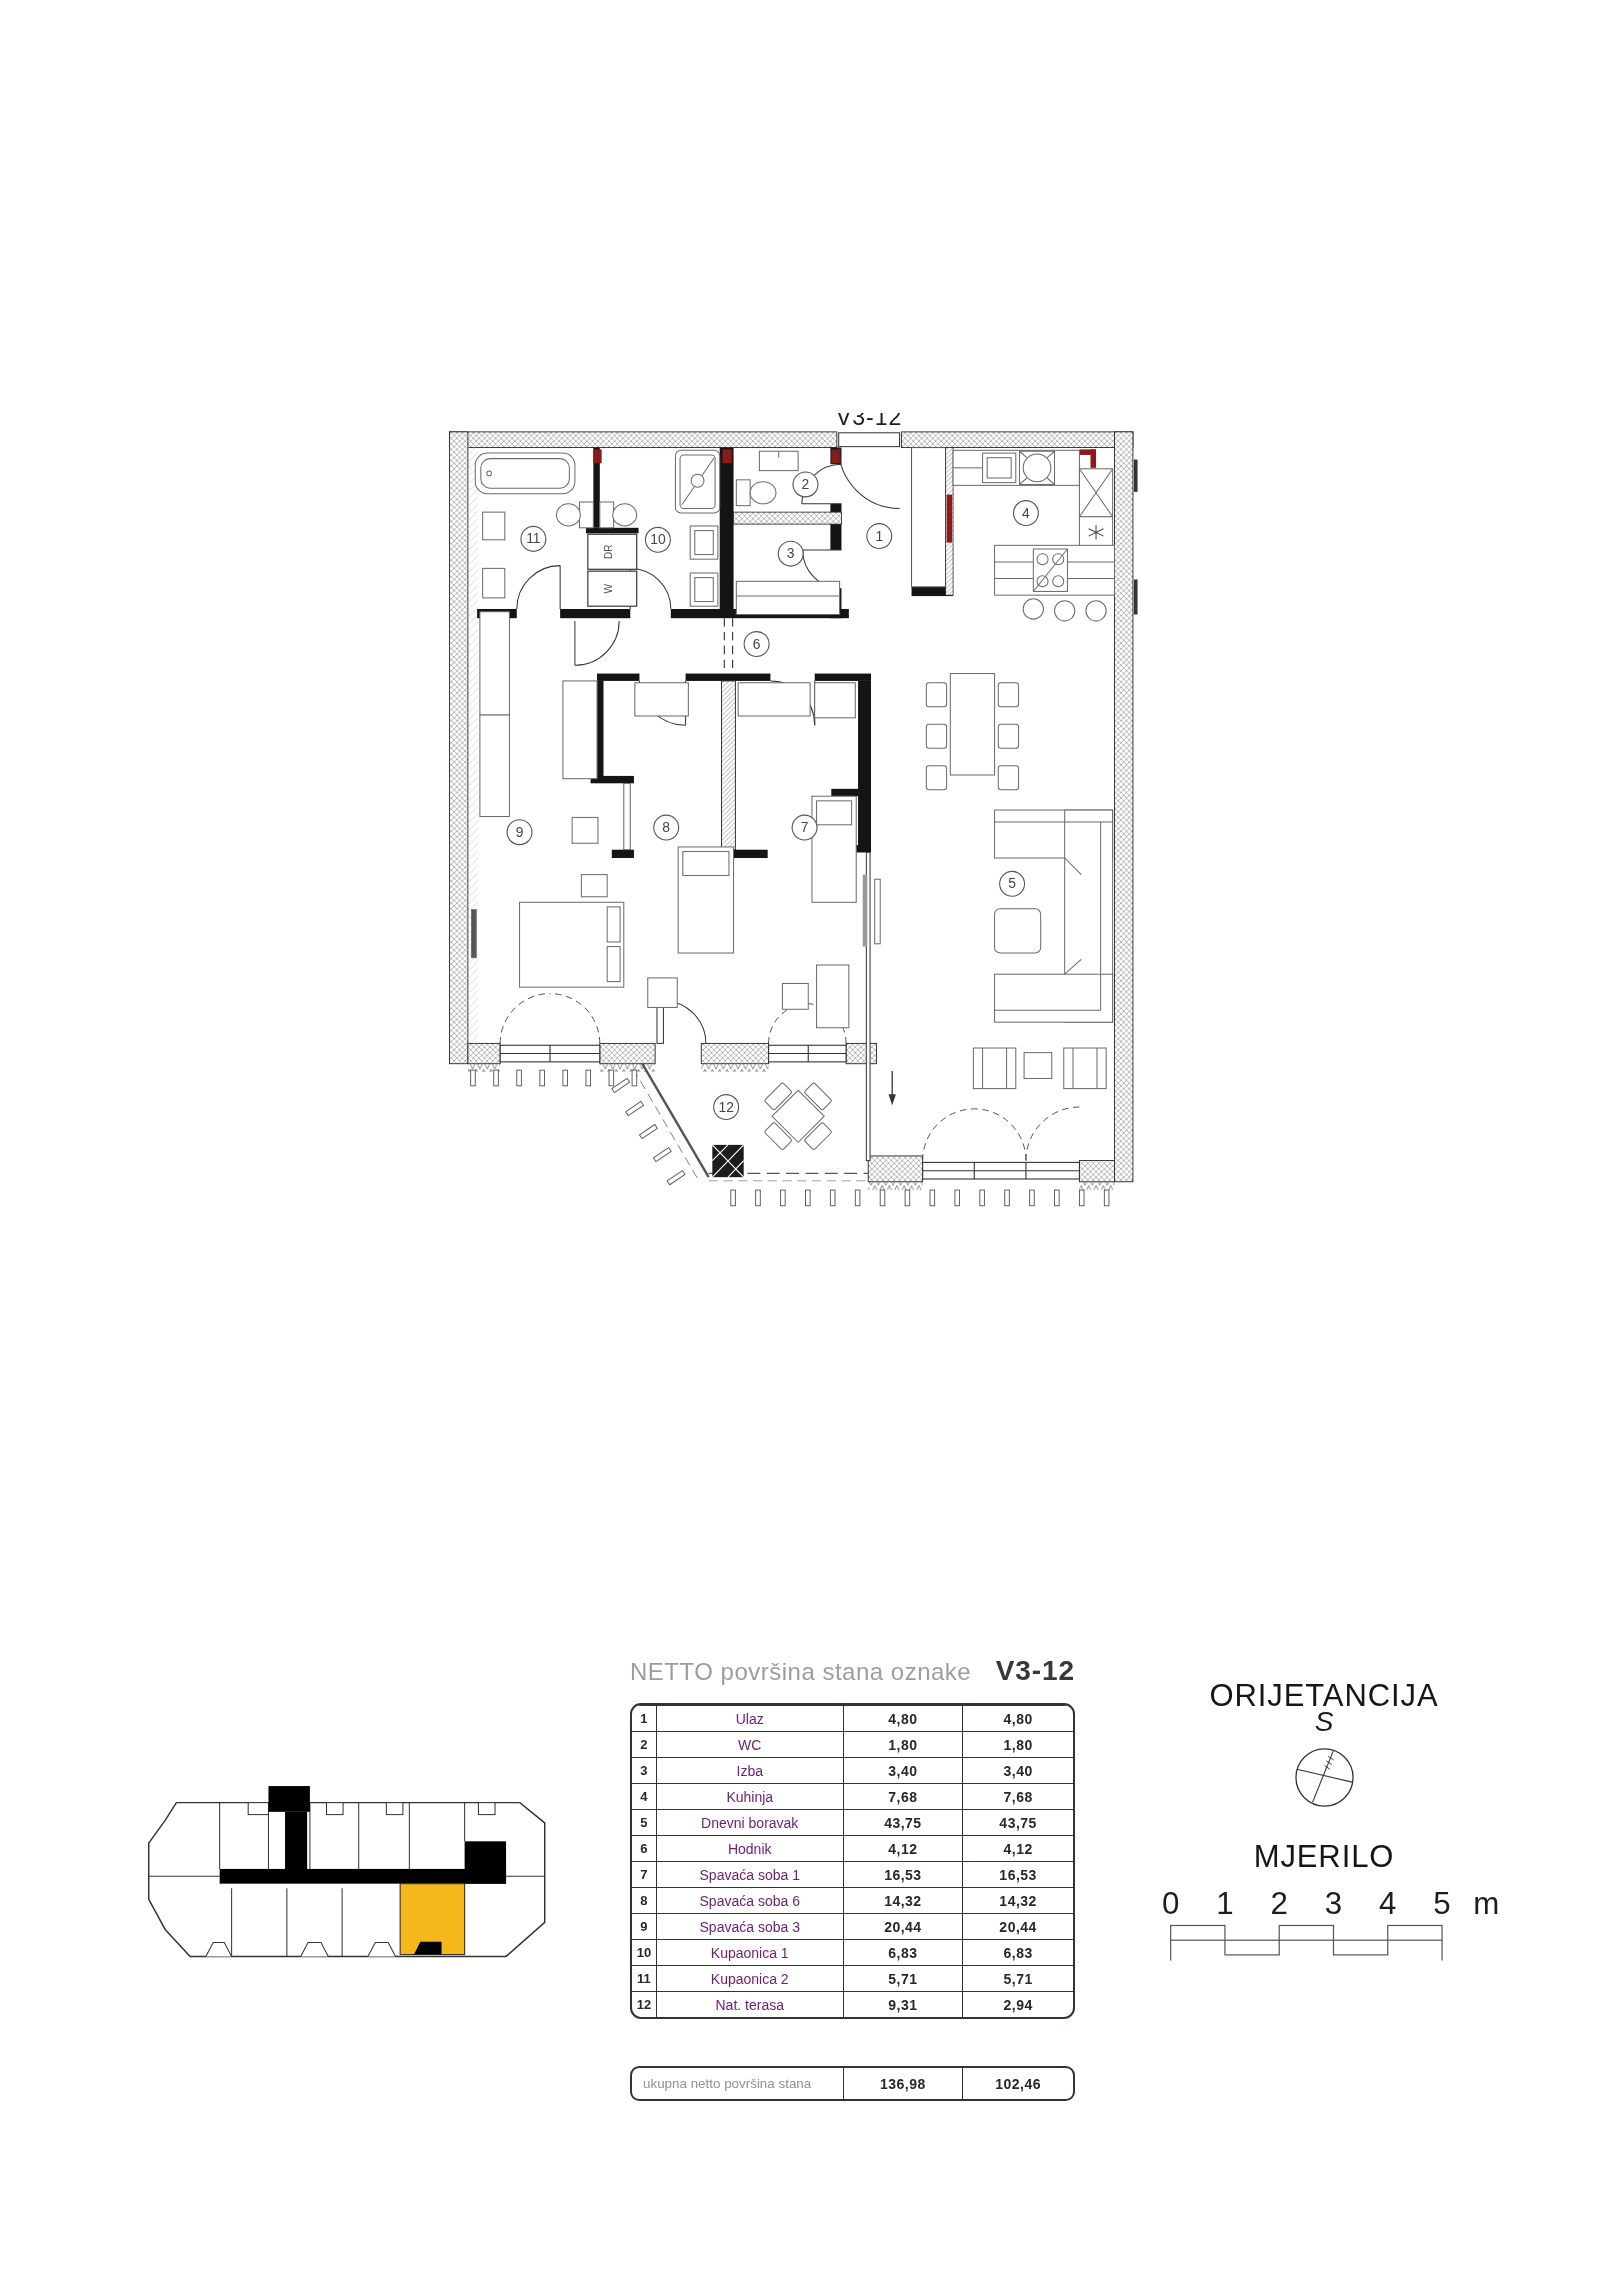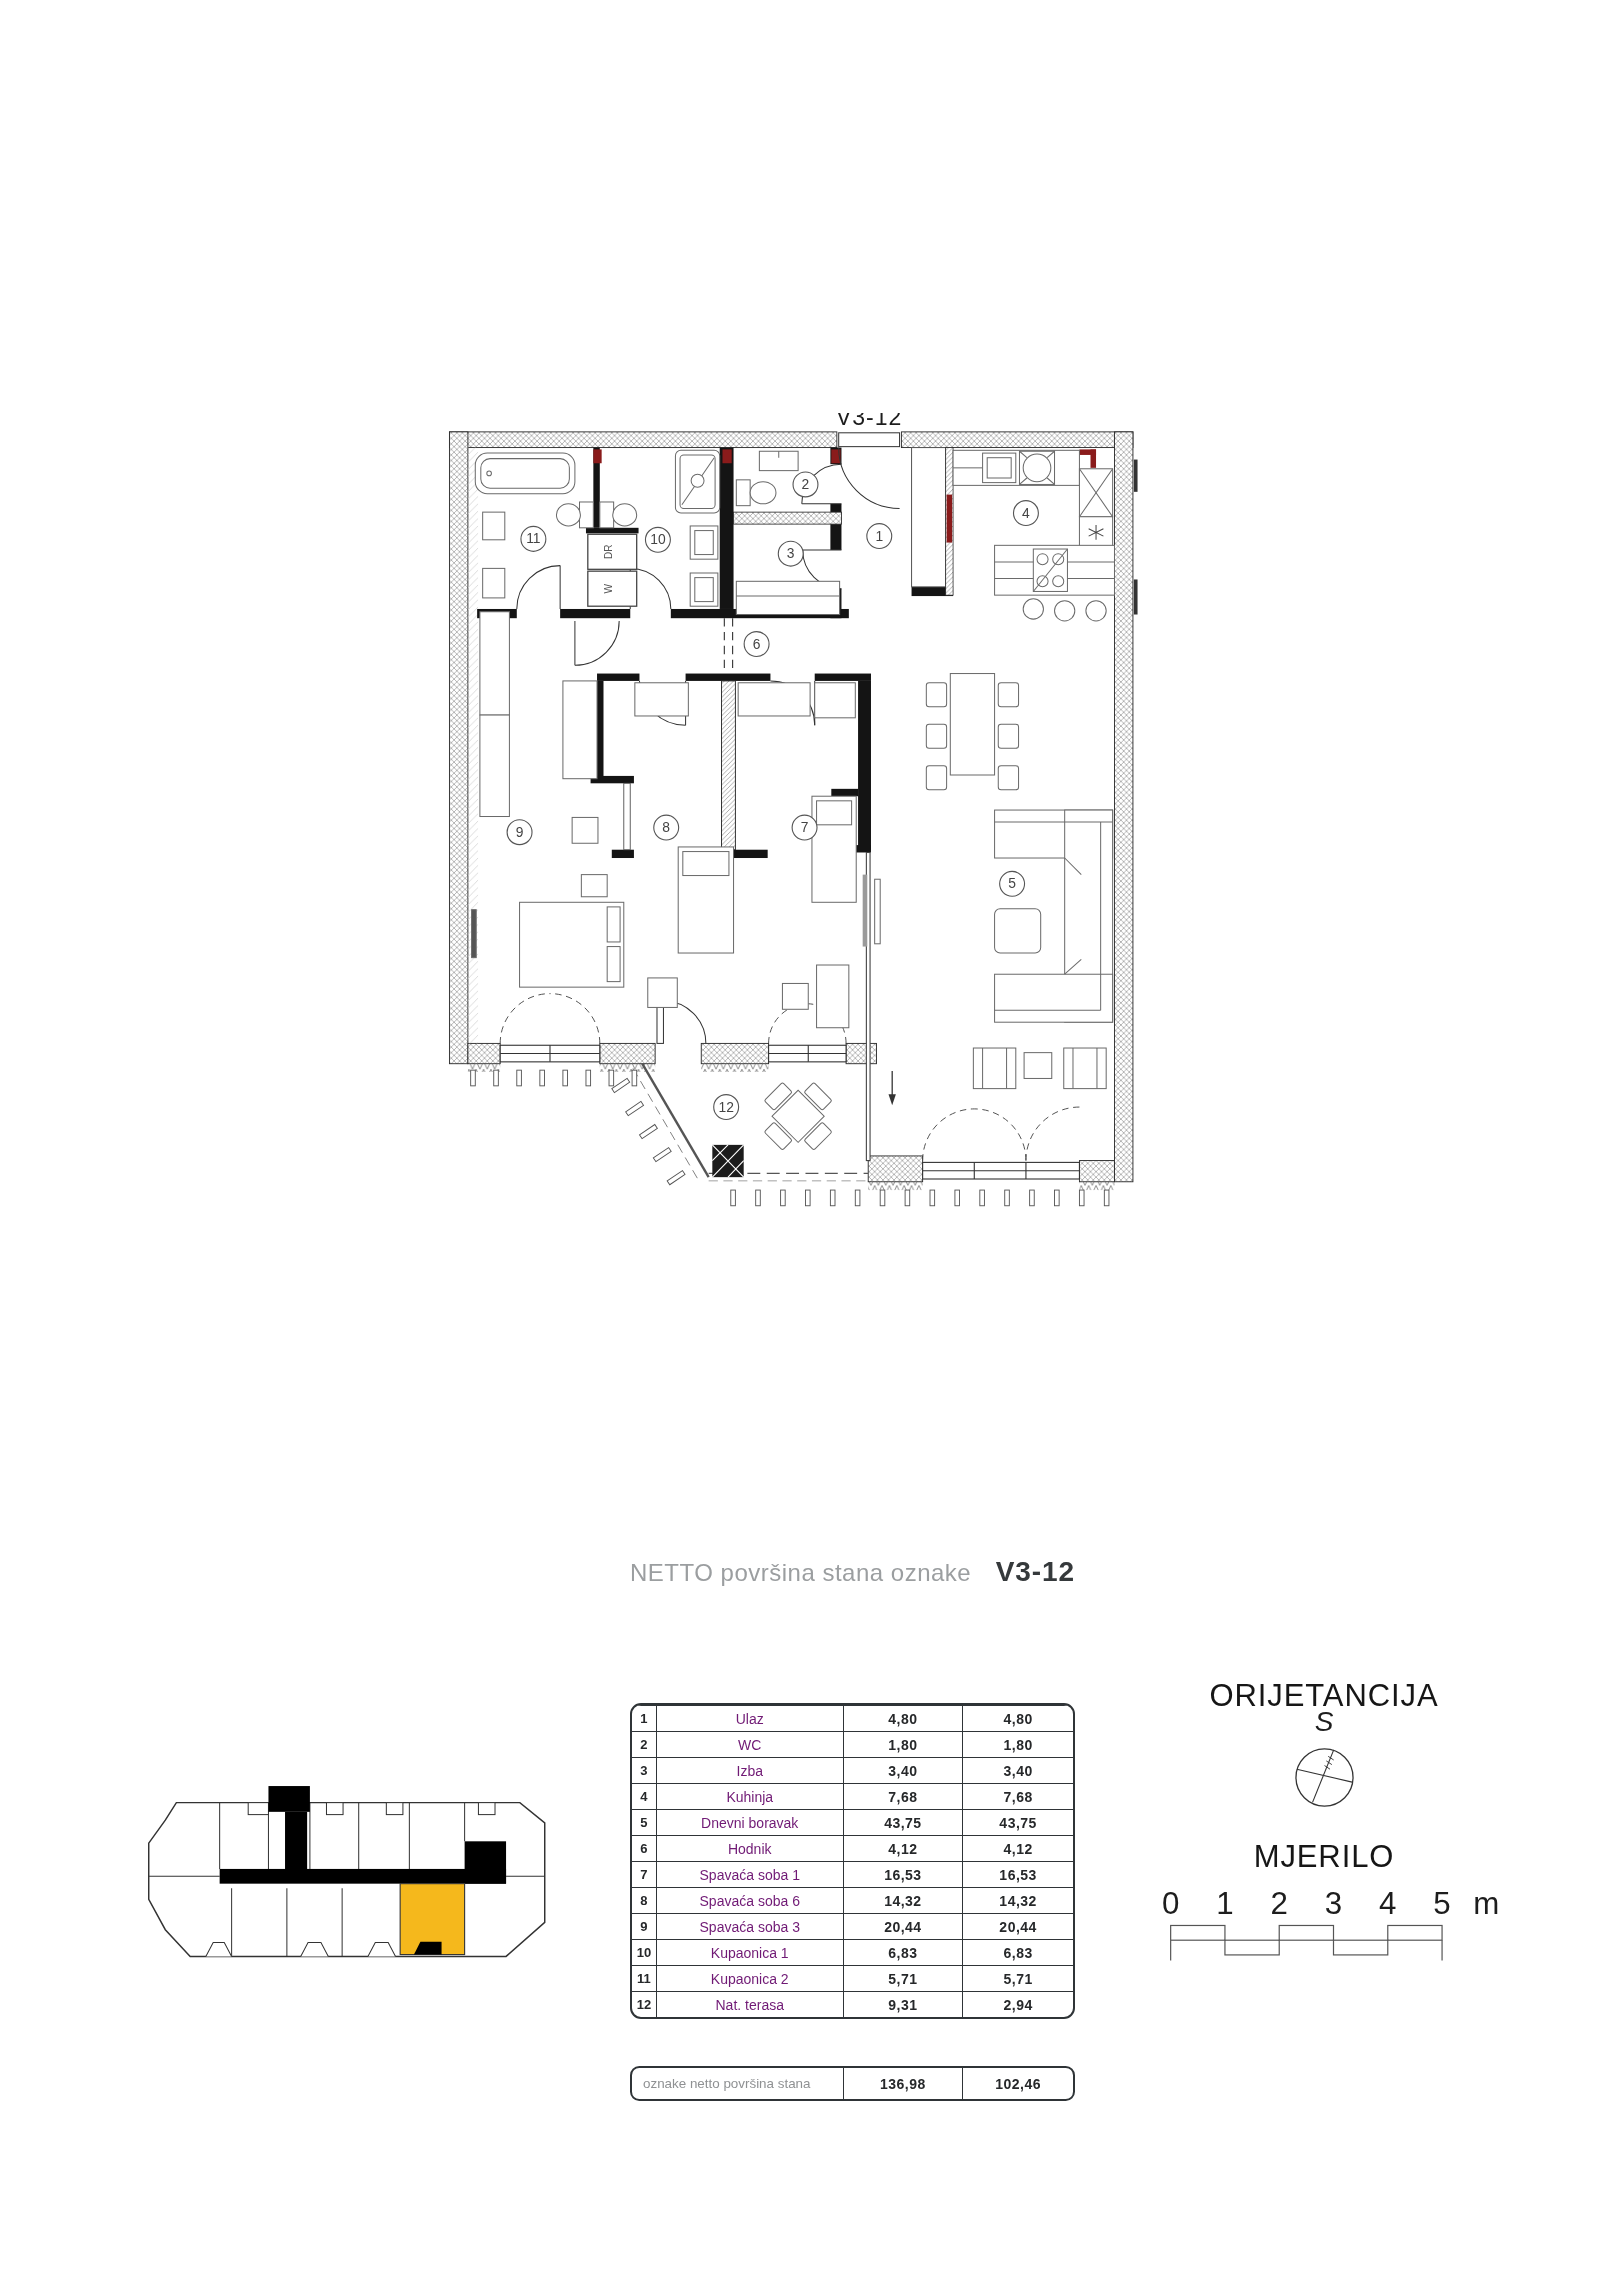--- a/index.html
+++ b/index.html
@@ -454,21 +454,21 @@
       <rect x="142" y="12" width="45" height="28"></rect>
       <rect x="160" y="40" width="24" height="64"></rect>
       <rect x="355" y="72" width="45" height="46"></rect>
     </g>
     <g>
       <rect x="285" y="118" width="70" height="77" fill="#F5B81C" stroke="#333" stroke-width="1.2"></rect>
       <path d="M300,195 L307,181 L330,181 L330,195 Z" fill="#000"></path>
     </g>
   </svg>
 
-  <div class="abs tbl-title" style="left:630px;top:1556px;width:445px;">
+  <div class="abs tbl-title" style="left:630px;top:1655px;width:445px;">
     <span class="pre">NETTO površina stana oznake</span>
     <span class="unit">V3-12</span>
   </div>
 
   <div class="abs area-table" style="left:630px;top:1703px;">
     <div class="tr body">
         <div class="td c-num">1</div>
         <div class="td c-name">Ulaz</div>
         <div class="td c-val">4,80</div>
         <div class="td c-val2">4,80</div>
@@ -535,21 +535,21 @@
       </div>
     <div class="tr body">
         <div class="td c-num">12</div>
         <div class="td c-name">Nat. terasa</div>
         <div class="td c-val">9,31</div>
         <div class="td c-val2">2,94</div>
       </div>
   </div>
 
   <div class="abs total-row" style="left:630px;top:2066px;">
-    <div class="td t-label">oznake netto površina stana</div>
+    <div class="td t-label">ukupna netto površina stana</div>
     <div class="td c-val">136,98</div>
     <div class="td c-val2">102,46</div>
   </div>
 
   <div class="abs sec-title" style="left:1158px;top:1678px;width:332px;">ORIJETANCIJA</div>
   <div class="abs letter-s" style="left:1158px;top:1706px;width:332px;">S</div>
 
   <svg class="abs" style="left:1284px;top:1737px;" width="81" height="81" viewBox="0 0 88 88">
     <circle cx="44" cy="44" r="31" fill="none" stroke="#333" stroke-width="1.4"></circle>
     <line x1="31" y1="71" x2="54" y2="14" stroke="#333" stroke-width="1.2"></line>

